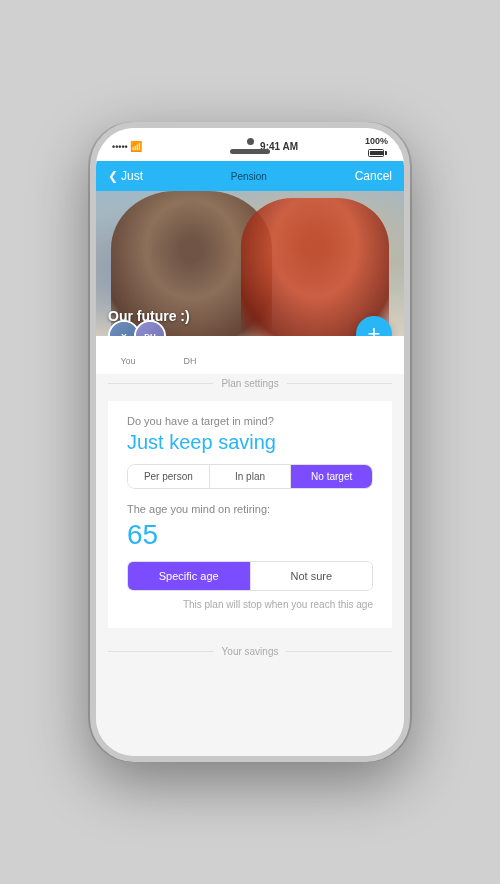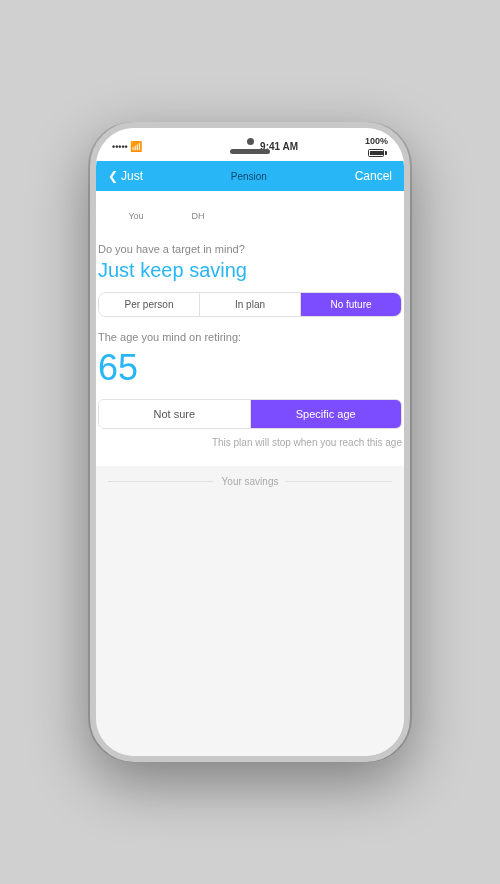--- a/index.html
+++ b/index.html
@@ -288,21 +288,21 @@
     
     .image-container {
       background: #fff;
       position: relative;
       margin-bottom: 0;
     }
 
     
     .avatar-names {
       background: #fff;
-      padding: 20px 24px 8px;
+      padding: 20px 16px 8px;
       display: flex;
       gap: 26px;
     }
     .avatar-name {
       font-size: 9px;
       color: #888;
       text-align: center;
       width: 32px;
     }
 
@@ -320,22 +320,22 @@
     }
     .divider-text {
       font-size: 10px;
       color: #aaa;
       padding: 0 8px;
     }
 
     
     .settings-card {
       background: #fff;
-      margin: 0;
-      padding: 14px 2px;
+      margin: 12px;
+      padding: 14px 19px;
     }
 
     .settings-question {
       font-size: 11px;
       color: #888;
       margin-bottom: 4px;
     }
     .settings-value {
       font-size: 20px;
       font-weight: 400;
@@ -370,21 +370,21 @@
       color: #fff;
     }
 
     
     .retire-label {
       font-size: 11px;
       color: #888;
       margin-bottom: 4px;
     }
     .retire-age {
-      font-size: 36px;
+      font-size: 28px;
       font-weight: 400;
       color: #29b6f6;
       margin-bottom: 10px;
     }
 
     
     .age-toggle-group {
       display: flex;
       border: 1px solid #e0e0e0;
       border-radius: 6px;
@@ -472,45 +472,72 @@
         <span>❮</span>
         <span>Just</span>
       </div>
       <div class="nav-title">Pension</div>
       <div class="nav-cancel">Cancel</div>
     </div>
 
     <div class="content">
 
       <div class="image-container">
+        <div class="hero-image">
+          <div class="hero-image-inner">
+            <div class="hero-bg"></div>
+            <div class="person-left"></div>
+            <div class="person-right"></div>
+            <div class="hero-text">Our future :)</div>
+          </div>
+
+          <div class="avatars-row">
+            <div class="avatar avatar-you">
+              <div class="face-you">Y</div>
+            </div>
+            <div class="avatar avatar-dh" style="position:relative;">
+              <div class="face-dh">DH</div>
+
+            </div>
+          </div>
+
+          <div class="add-btn">
+            <span>+</span>
+          </div>
+        </div>
 
         <div class="avatar-names">
           <div class="avatar-name">You</div>
           <div class="avatar-name" style="margin-left:4px;">DH</div>
         </div>
       </div>
 
+      <div class="section-divider">
+        <div class="divider-line"></div>
+        <div class="divider-text">Plan settings</div>
+        <div class="divider-line"></div>
+      </div>
 
       <div class="settings-card">
 
         <div class="settings-question">Do you have a target in mind?</div>
         <div class="settings-value">Just keep saving</div>
 
         <div class="toggle-group">
           <button class="toggle-btn">Per person</button>
           <button class="toggle-btn">In plan</button>
-          <button class="toggle-btn active">No future</button>
+          <button class="toggle-btn active">No target</button>
         </div>
 
         <div class="retire-label">The age you mind on retiring:</div>
         <div class="retire-age">65</div>
 
         <div class="age-toggle-group">
+          <button class="age-toggle-btn active">Specific age</button>
           <button class="age-toggle-btn">Not sure</button>
-          <button class="age-toggle-btn active">Specific age</button>
         </div>
 
         <div class="hint-text">This plan will stop when you reach this age</div>
       </div>
 
       <div class="section-divider" style="margin-top:4px; padding: 6px 12px;">
         <div class="divider-line"></div>
         <div class="divider-text">Your savings</div>
         <div class="divider-line"></div>
       </div>

